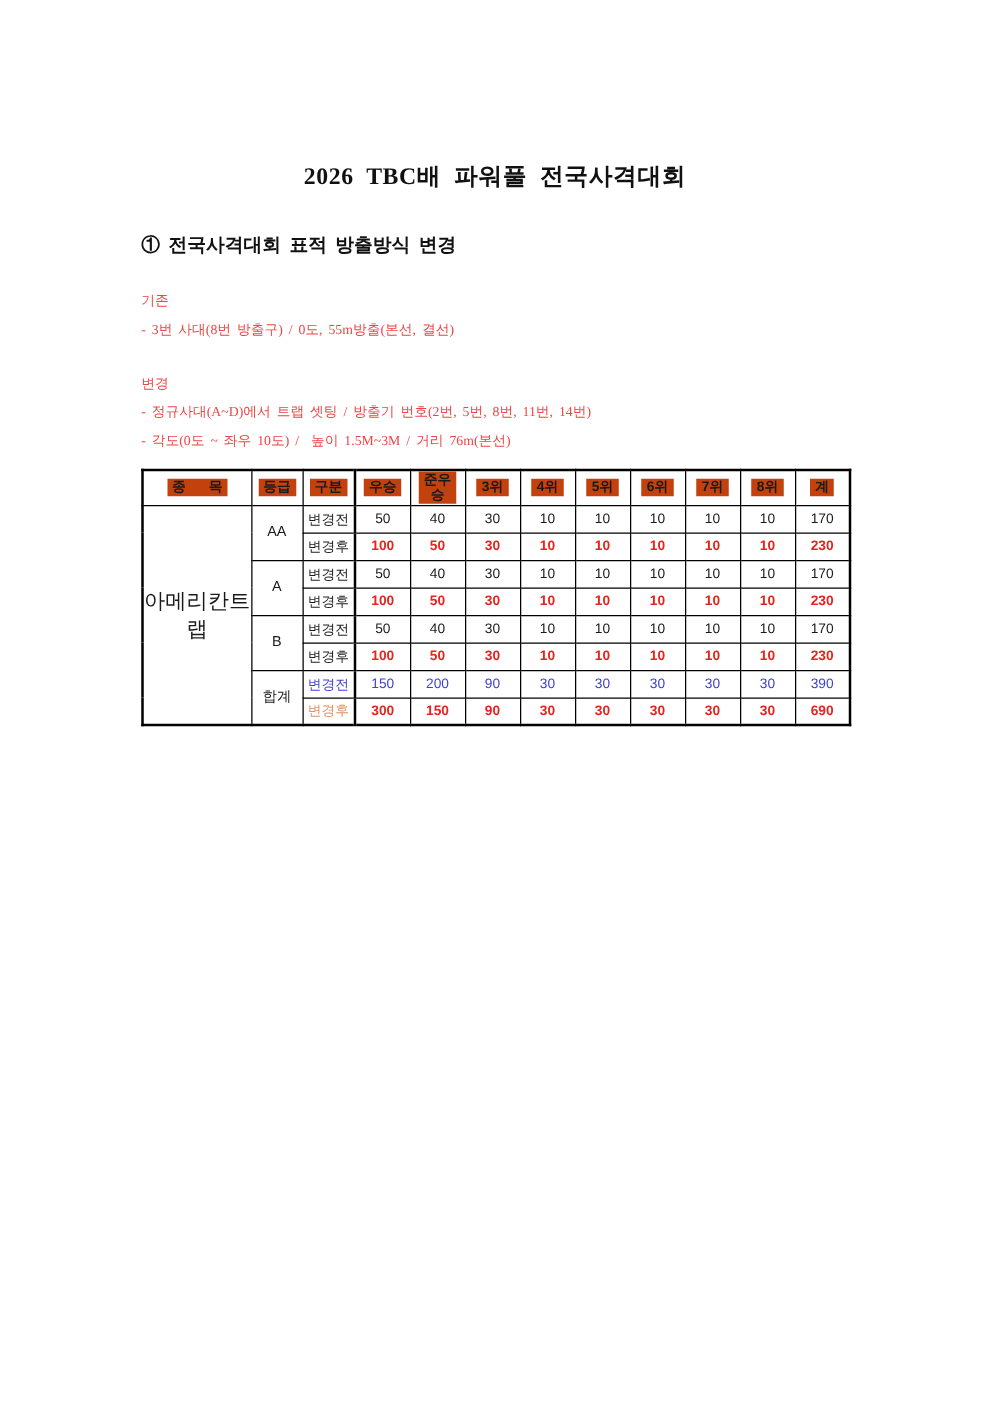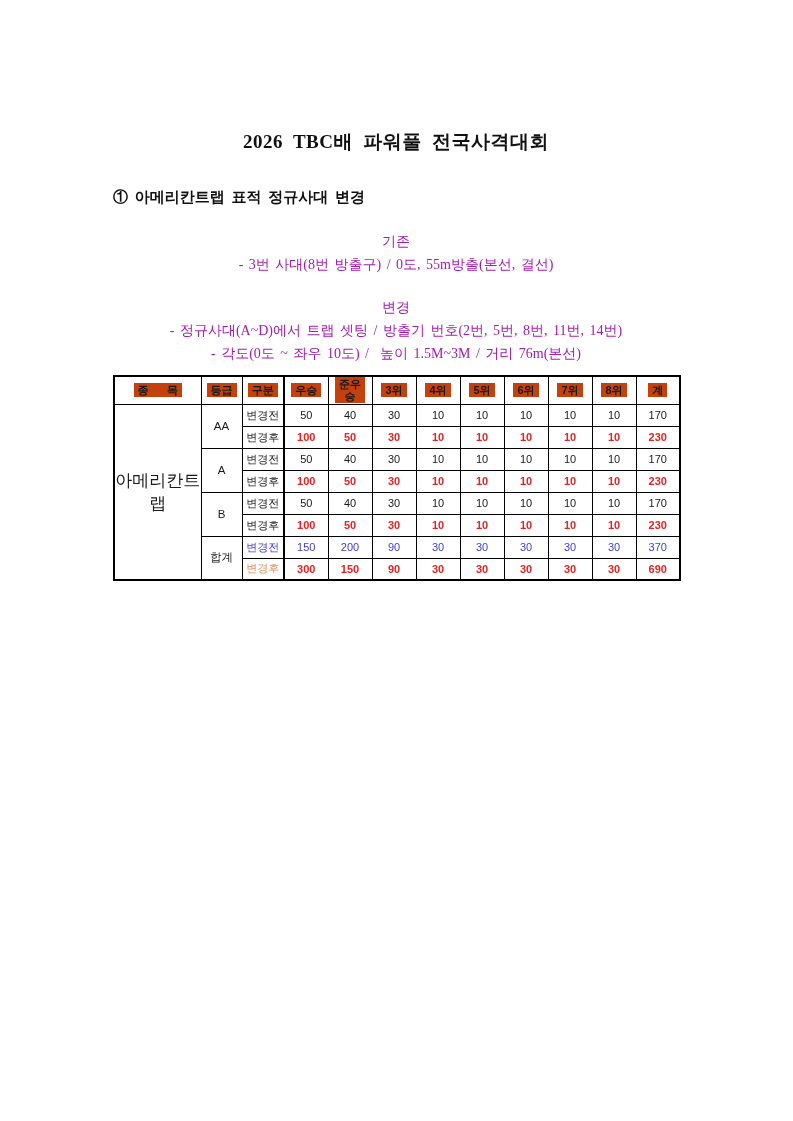--- a/index.html
+++ b/index.html
@@ -22,21 +22,21 @@
   }
   .sec-heading {
     font-size: 15px;
     font-weight: bold;
     word-spacing: 3px;
     line-height: 21px;
     color: #111;
   }
   .sec1-heading { margin-top: 34px; }
   .sec2-heading { margin-top: 17px; }
-  .para { margin-top: 22px; font-size: 14px; line-height: 23px; word-spacing: 2px; color: #a21caf; text-align: center; }
+  .para { margin-top: 22px; font-size: 11px; line-height: 23px; word-spacing: 2px; color: #ef4444; }
   .para.second { margin-top: 20px; }
   .para div { white-space: pre-wrap; }
 
   
   table.prize {
     margin-top: 10px;
     width: 566px;
     border-collapse: collapse;
     table-layout: fixed;
     font-family: "Liberation Sans", "DejaVu Sans", sans-serif;
@@ -71,21 +71,21 @@
   tr.row-total-after td.lbl-cell { color: #e2915f; }
   tr.row-total-after td.val-cell { color: #e62420; font-weight: bold; }
 </style>
 </head>
 <body>
 
 <div class="page">
 
   <div class="doc-title">2026 TBC배 파워풀 전국사격대회</div>
 
-  <div class="sec-heading sec1-heading">① 아메리칸트랩 표적 정규사대 변경</div>
+  <div class="sec-heading sec1-heading">① 전국사격대회 표적 방출방식 변경</div>
 
   <div class="para">
     <div>기존</div>
     <div>- 3번 사대(8번 방출구) / 0도, 55m방출(본선, 결선)</div>
   </div>
 
   <div class="para second">
     <div>변경</div>
     <div>- 정규사대(A~D)에서 트랩 셋팅 / 방출기 번호(2번, 5번, 8번, 11번, 14번)</div>
     <div>- 각도(0도 ~ 좌우 10도) /  높이 1.5M~3M / 거리 76m(본선)</div>
@@ -205,21 +205,21 @@
           <td rowspan="2" class="grade-cell">합계</td>
           <td class="lbl-cell thick-right">변경전</td>
           <td class="val-cell">150</td>
           <td class="val-cell">200</td>
           <td class="val-cell">90</td>
           <td class="val-cell">30</td>
           <td class="val-cell">30</td>
           <td class="val-cell">30</td>
           <td class="val-cell">30</td>
           <td class="val-cell">30</td>
-          <td class="val-cell">370</td>
+          <td class="val-cell">390</td>
         </tr>
         <tr class="row-total-after">
           <td class="lbl-cell thick-right">변경후</td>
           <td class="val-cell">300</td>
           <td class="val-cell">150</td>
           <td class="val-cell">90</td>
           <td class="val-cell">30</td>
           <td class="val-cell">30</td>
           <td class="val-cell">30</td>
           <td class="val-cell">30</td>

